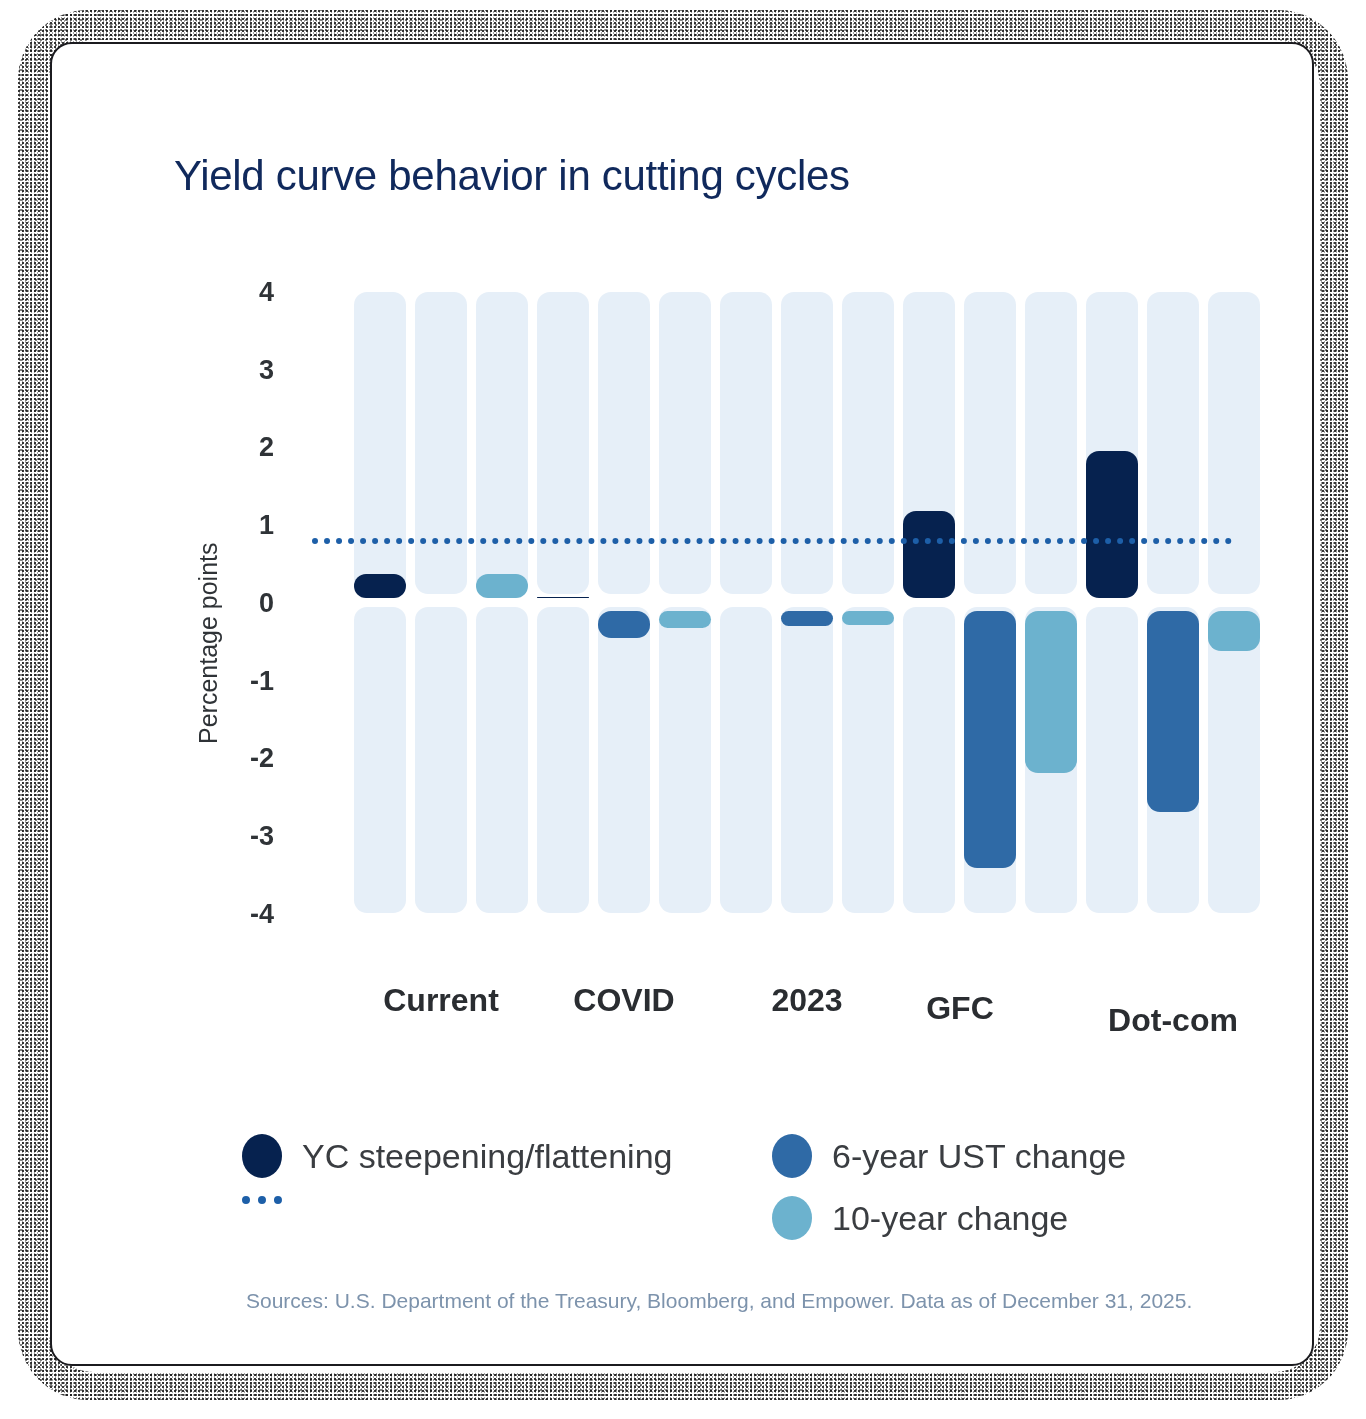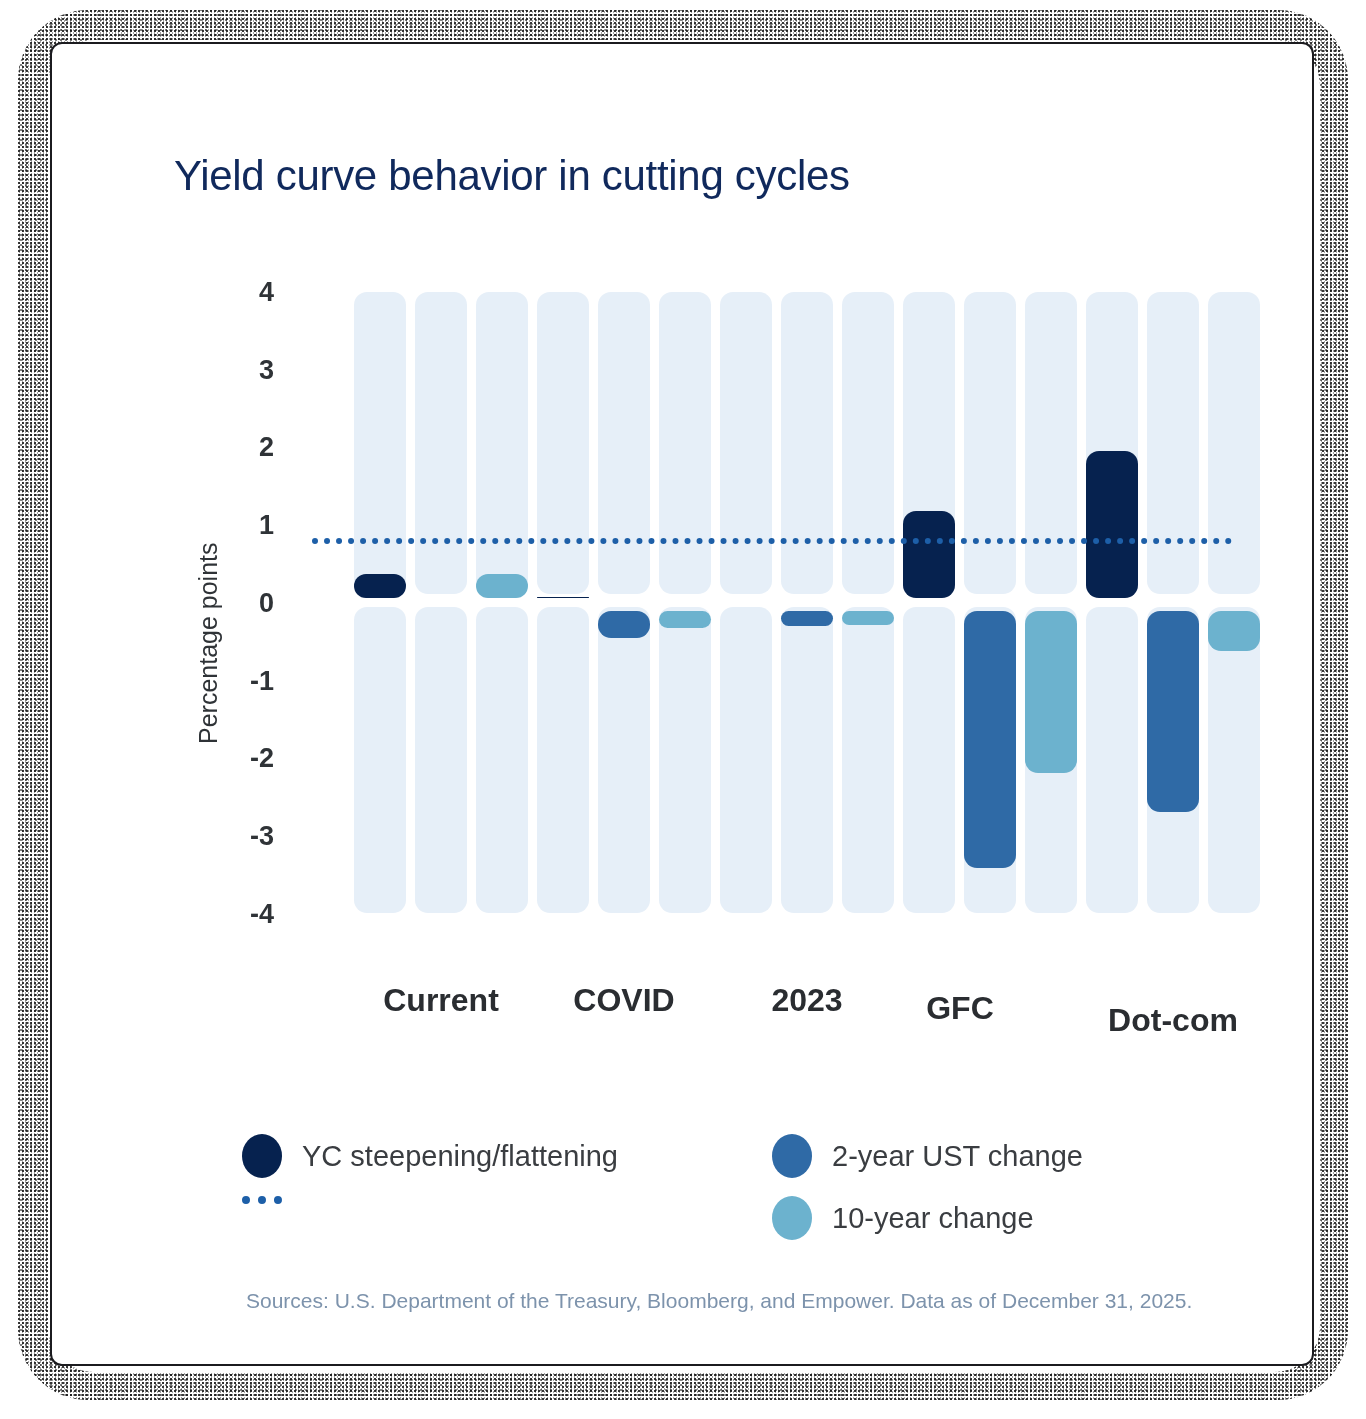--- a/index.html
+++ b/index.html
@@ -40,21 +40,21 @@
     background: #ffffff;
   }
 
   
   #card {
     position: absolute;
     left: 50px;
     top: 42px;
     width: 1264px;
     height: 1324px;
-    border-radius: 12px;
+    border-radius: 22px;
     background: #ffffff;
     border: 2px solid #1b1b1f;
     box-sizing: border-box;
   }
 
   
   #chart-title {
     position: absolute;
     left: 122px;
     top: 108px;
@@ -165,21 +165,21 @@
   }
   .legend-dash {
     width: 40px;
     height: 8px;
     flex: 0 0 auto;
     border-top: 8px dotted #1d5fa8;
     box-sizing: border-box;
   }
   .legend-label {
     margin-left: 20px;
-    font-size: 29px;
+    font-size: 34px;
     color: #3a3d41;
     white-space: nowrap;
   }
 
   
   #source-note {
     position: absolute;
     left: 194px;
     top: 1245px;
     font-size: 21px;
@@ -301,21 +301,21 @@
       <div id="avg-line" style="top: 248.64px; border-top-color: rgb(29, 95, 168);"></div>
     </div>
 
   <div id="legend">
       <div class="legend-item" style="left: 0px; top: 0px;">
         <span class="legend-dot" style="background: rgb(6, 34, 79);"></span>
         <span class="legend-label">YC steepening/flattening</span>
       </div>
       <div class="legend-item" style="left: 530px; top: 0px;">
         <span class="legend-dot" style="background: rgb(47, 106, 166);"></span>
-        <span class="legend-label">2-year UST change</span>
+        <span class="legend-label">6-year UST change</span>
       </div>
       <div class="legend-item" style="left: 0px; top: 62px;">
         <span class="legend-dash" style="border-top-color: rgb(29, 95, 168);"></span>
       </div>
       <div class="legend-item" style="left: 530px; top: 62px;">
         <span class="legend-dot" style="background: rgb(108, 178, 206);"></span>
         <span class="legend-label">10-year change</span>
       </div>
     </div>
 

